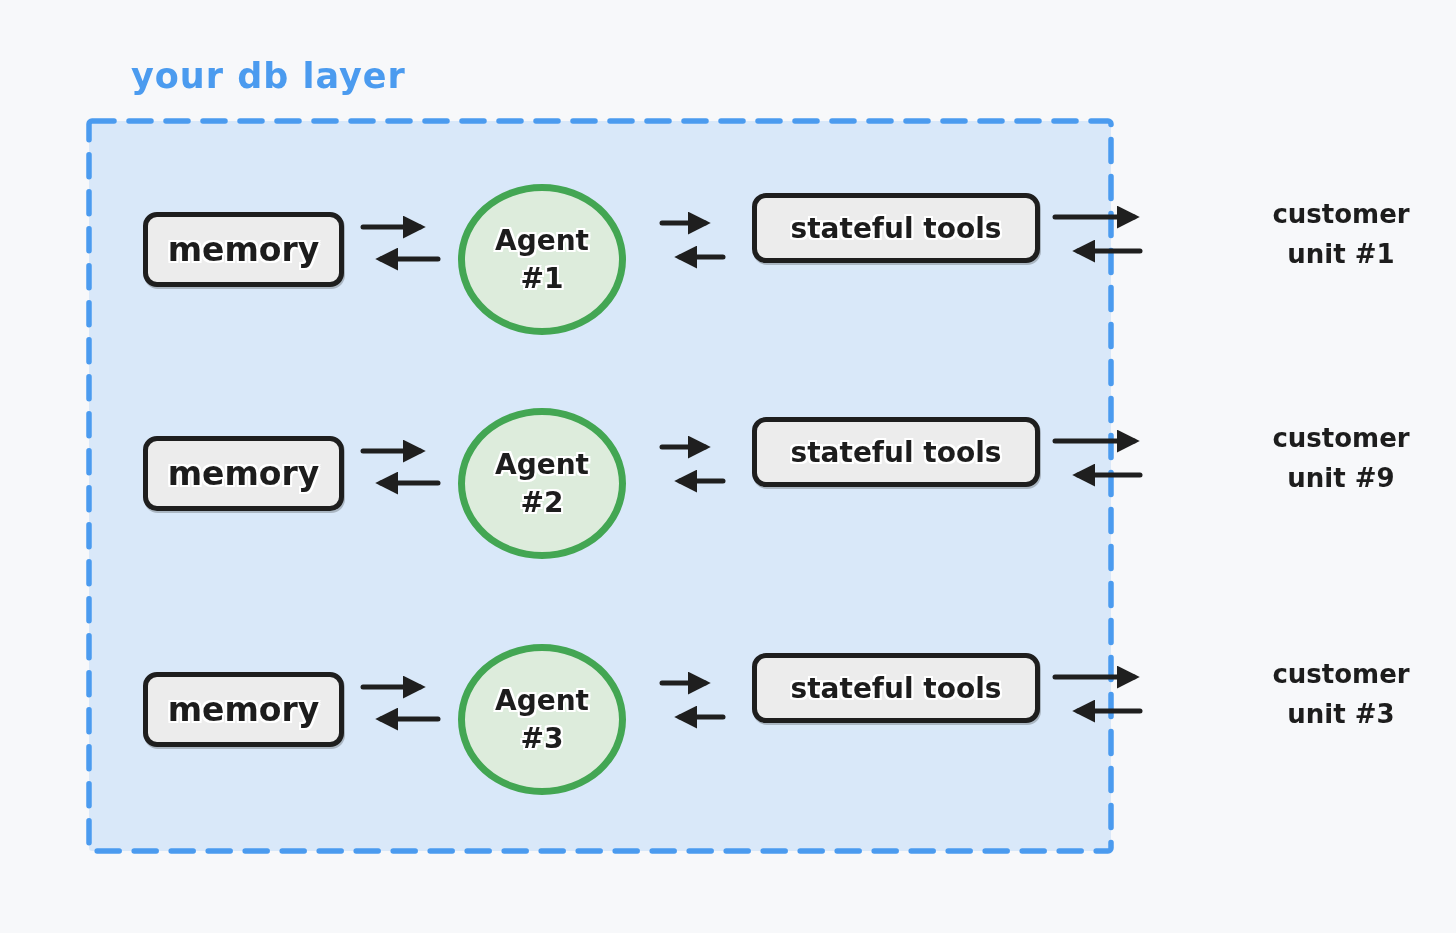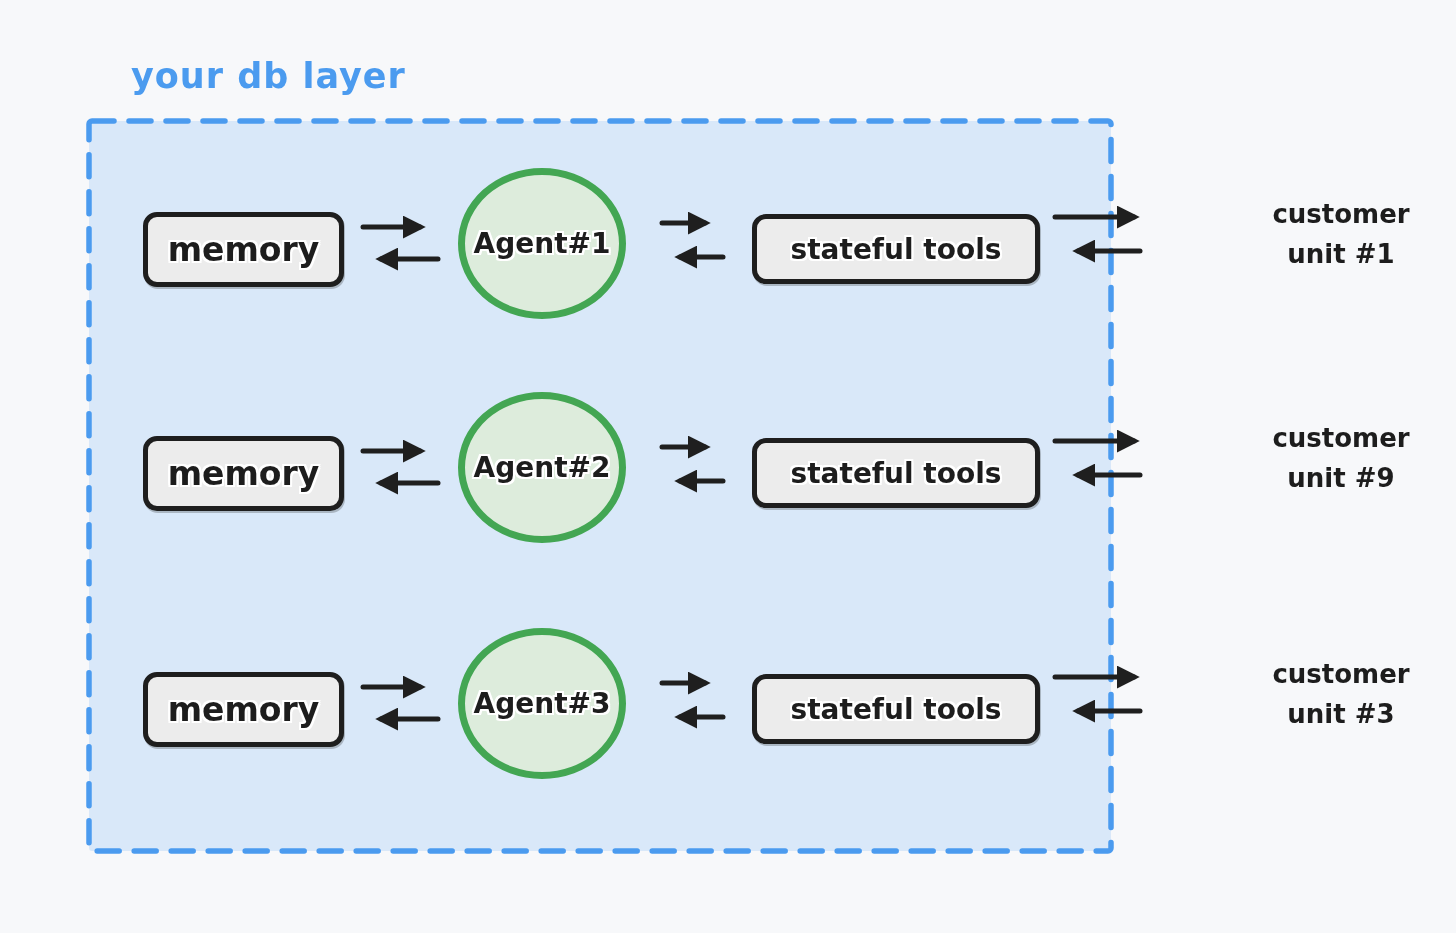--- a/index.html
+++ b/index.html
@@ -61,37 +61,37 @@
   }
   .box.memory {
     left: 143px;
     top: 212px;
     width: 201px;
     height: 75px;
     font-size: 33px;
   }
   .box.tools {
     left: 752px;
-    top: 214px;
+    top: 193px;
     width: 288px;
     height: 70px;
     font-size: 28px;
   }
   .circle.agent {
     position: absolute;
     box-sizing: border-box;
     left: 458px;
-    top: 168px;
+    top: 184px;
     width: 168px;
     height: 151px;
     background: #ddecdc;
     border: 7px solid #43a653;
     border-radius: 50%;
     display: flex;
-    flex-direction: row;
+    flex-direction: column;
     align-items: center;
     justify-content: center;
     font-size: 28px;
     line-height: 1.35;
     text-align: center;
   }
   .customer {
     position: absolute;
     left: 1220px;
     top: 194px;

